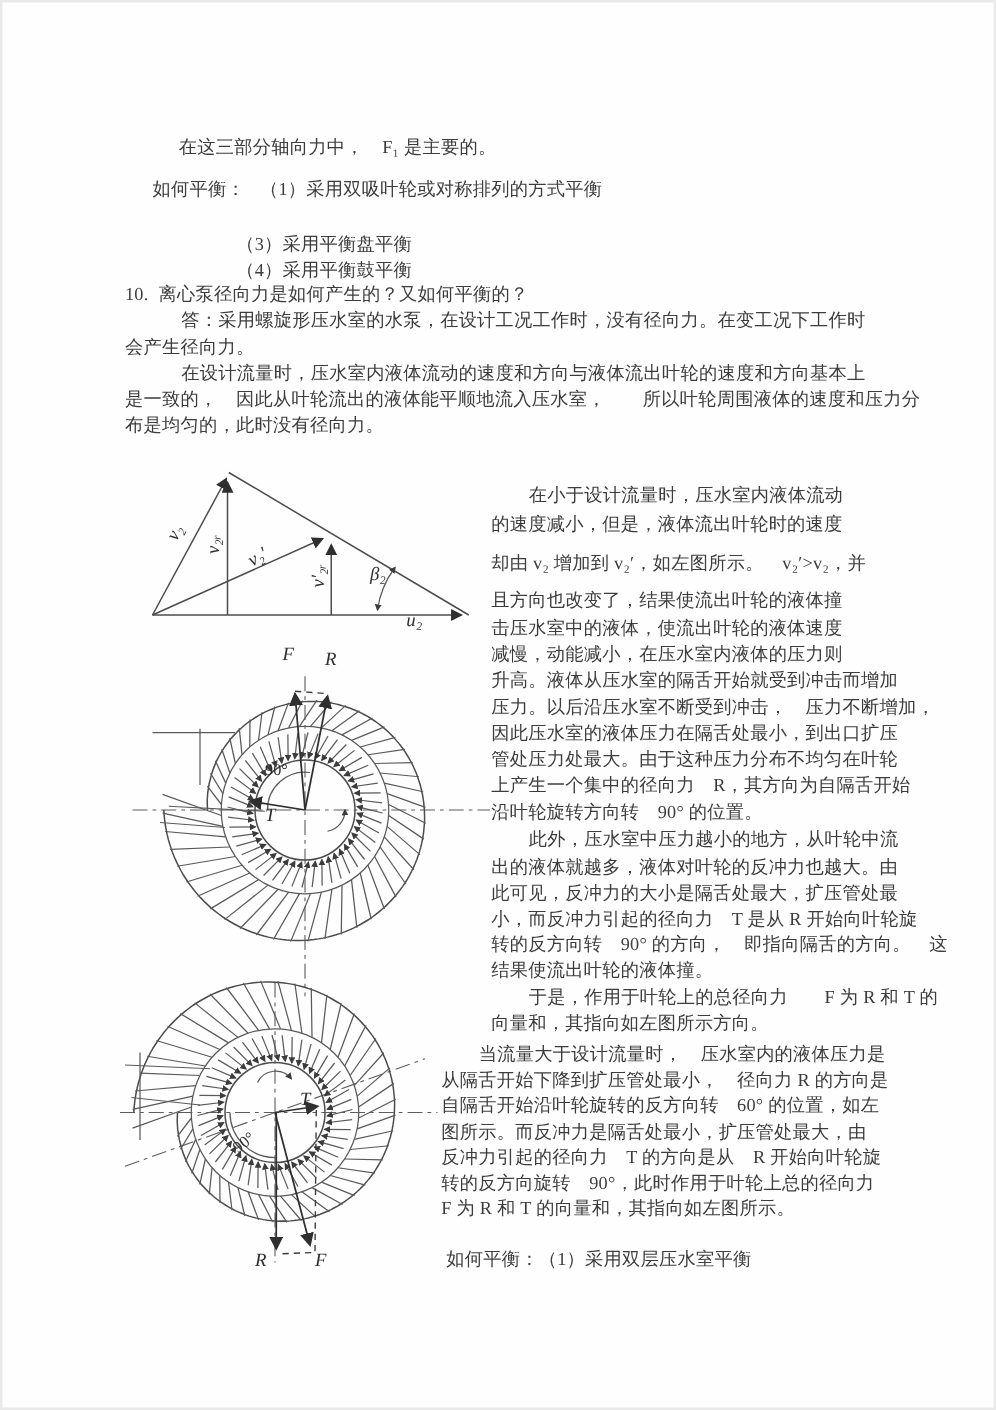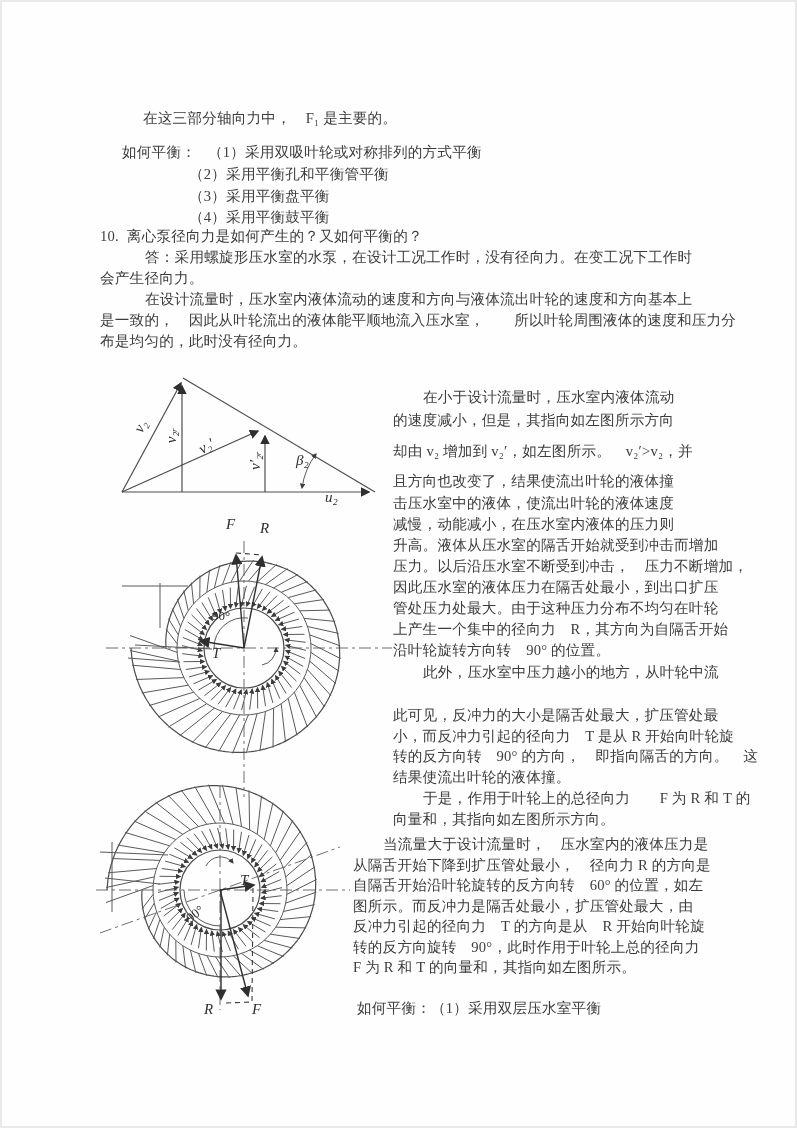--- a/index.html
+++ b/index.html
@@ -39,21 +39,20 @@
         <path d="M0,0 L10,5 L0,10 z" fill="#3c3c3c"></path>
       </marker>
     </defs>
   </svg>
 
   <div class="tl" style="left:143px;top:109px">在这三部分轴向力中，　F₁ 是主要的。</div>
 
   <div class="tl" style="left:122px;top:143px">
     <span>如何平衡：</span><span class="gap"></span><span>（1）采用双吸叶轮或对称排列的方式平衡</span>
   </div>
-  <div class="tl" style="left:189px;top:165px">（2）采用平衡孔和平衡管平衡</div>
   <div class="tl" style="left:189px;top:187px">（3）采用平衡盘平衡</div>
   <div class="tl" style="left:189px;top:208px">（4）采用平衡鼓平衡</div>
 
   <div class="tl" style="left:100px;top:227px">
     <span>10.</span><span class="gap" style="width:8px"></span><span>离心泵径向力是如何产生的？又如何平衡的？</span>
   </div>
   <div class="tl" style="left:145px;top:248px">答：采用螺旋形压水室的水泵，在设计工况工作时，没有径向力。在变工况下工作时</div>
   <div class="tl" style="left:100px;top:269px">会产生径向力。</div>
   <div class="tl" style="left:145px;top:290px">在设计流量时，压水室内液体流动的速度和方向与液体流出叶轮的速度和方向基本上</div>
   <div class="tl" style="left:100px;top:311px">是一致的，　因此从叶轮流出的液体能平顺地流入压水室，　　所以叶轮周围液体的速度和压力分</div>
@@ -305,32 +304,33 @@
       <line x1="133" y1="112" x2="133" y2="221" class="arrow" marker-end="url(#ahB)"></line>
       <line x1="132" y1="112" x2="160" y2="218" class="arrow" marker-end="url(#ahB)"></line>
       <path d="M165,110 L164,224 L137,225" class="dash"></path>
     </svg>
   <span class="fl" style="left:240px;top:872px">T</span>
   <span class="fl" style="left:204px;top:1001px">R</span>
   <span class="fl" style="left:252px;top:1001px">F</span>
   <span class="fl upright" style="left:186px;top:906px;transform:rotate(-38deg)">90°</span>
 
   <div class="tl" style="left:423px;top:388px">在小于设计流量时，压水室内液体流动</div>
-  <div class="tl" style="left:393px;top:411px">的速度减小，但是，其指向如左图所示方向</div>
+  <div class="tl" style="left:393px;top:411px">的速度减小，但是，液体流出叶轮时的速度</div>
   <div class="tl" style="left:393px;top:442px">却由 v₂ 增加到 v₂′，如左图所示。　v₂′&gt;v₂，并</div>
   <div class="tl" style="left:393px;top:494px">击压水室中的液体，使流出叶轮的液体速度</div>
   <div class="tl" style="left:393px;top:472px">且方向也改变了，结果使流出叶轮的液体撞</div>
   <div class="tl" style="left:393px;top:515px">减慢，动能减小，在压水室内液体的压力则</div>
   <div class="tl" style="left:393px;top:536px">升高。液体从压水室的隔舌开始就受到冲击而增加</div>
   <div class="tl" style="left:393px;top:557px">压力。以后沿压水室不断受到冲击，　压力不断增加，</div>
   <div class="tl" style="left:393px;top:578px">因此压水室的液体压力在隔舌处最小，到出口扩压</div>
   <div class="tl" style="left:393px;top:599px">管处压力处最大。由于这种压力分布不均匀在叶轮</div>
   <div class="tl" style="left:393px;top:620px">上产生一个集中的径向力　R，其方向为自隔舌开始</div>
   <div class="tl" style="left:393px;top:641px">沿叶轮旋转方向转　90° 的位置。</div>
   <div class="tl" style="left:423px;top:663px">此外，压水室中压力越小的地方，从叶轮中流</div>
+  <div class="tl" style="left:393px;top:685px">出的液体就越多，液体对叶轮的反冲力也越大。由</div>
   <div class="tl" style="left:393px;top:706px">此可见，反冲力的大小是隔舌处最大，扩压管处最</div>
   <div class="tl" style="left:393px;top:727px">小，而反冲力引起的径向力　T 是从 R 开始向叶轮旋</div>
   <div class="tl" style="left:393px;top:747px">转的反方向转　90° 的方向，　即指向隔舌的方向。　这</div>
   <div class="tl" style="left:393px;top:768px">结果使流出叶轮的液体撞。</div>
   <div class="tl" style="left:393px;top:810px">向量和，其指向如左图所示方向。</div>
   <div class="tl" style="left:423px;top:789px">于是，作用于叶轮上的总径向力　　F 为 R 和 T 的</div>
 
   <div class="tl" style="left:383px;top:835px">当流量大于设计流量时，　压水室内的液体压力是</div>
   <div class="tl" style="left:353px;top:856px">从隔舌开始下降到扩压管处最小，　径向力 R 的方向是</div>
   <div class="tl" style="left:353px;top:876px">自隔舌开始沿叶轮旋转的反方向转　60° 的位置，如左</div>

